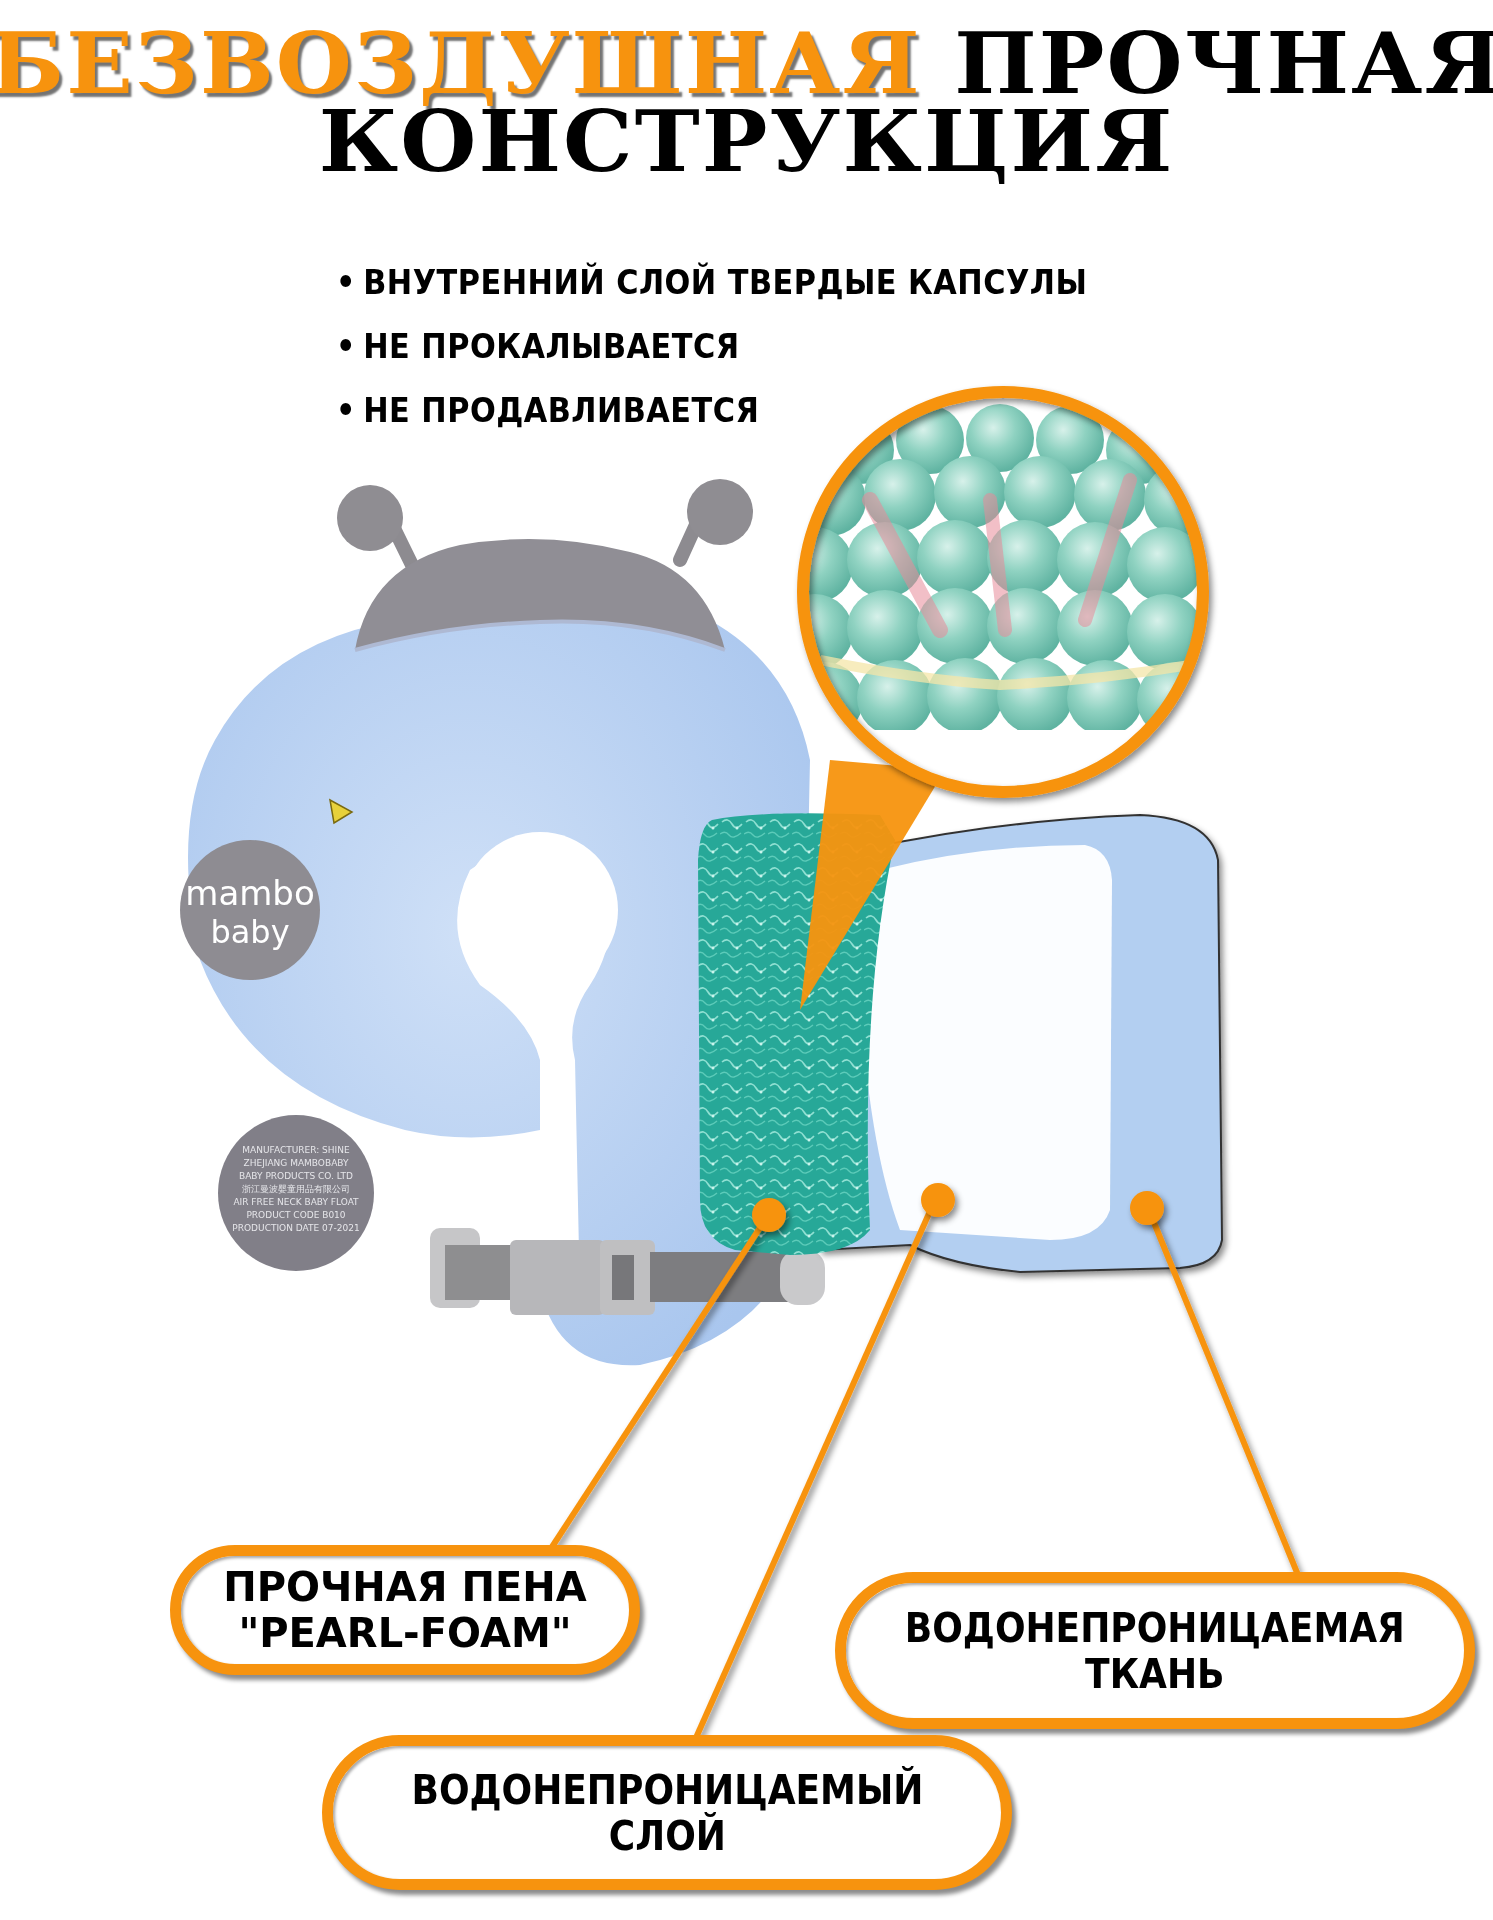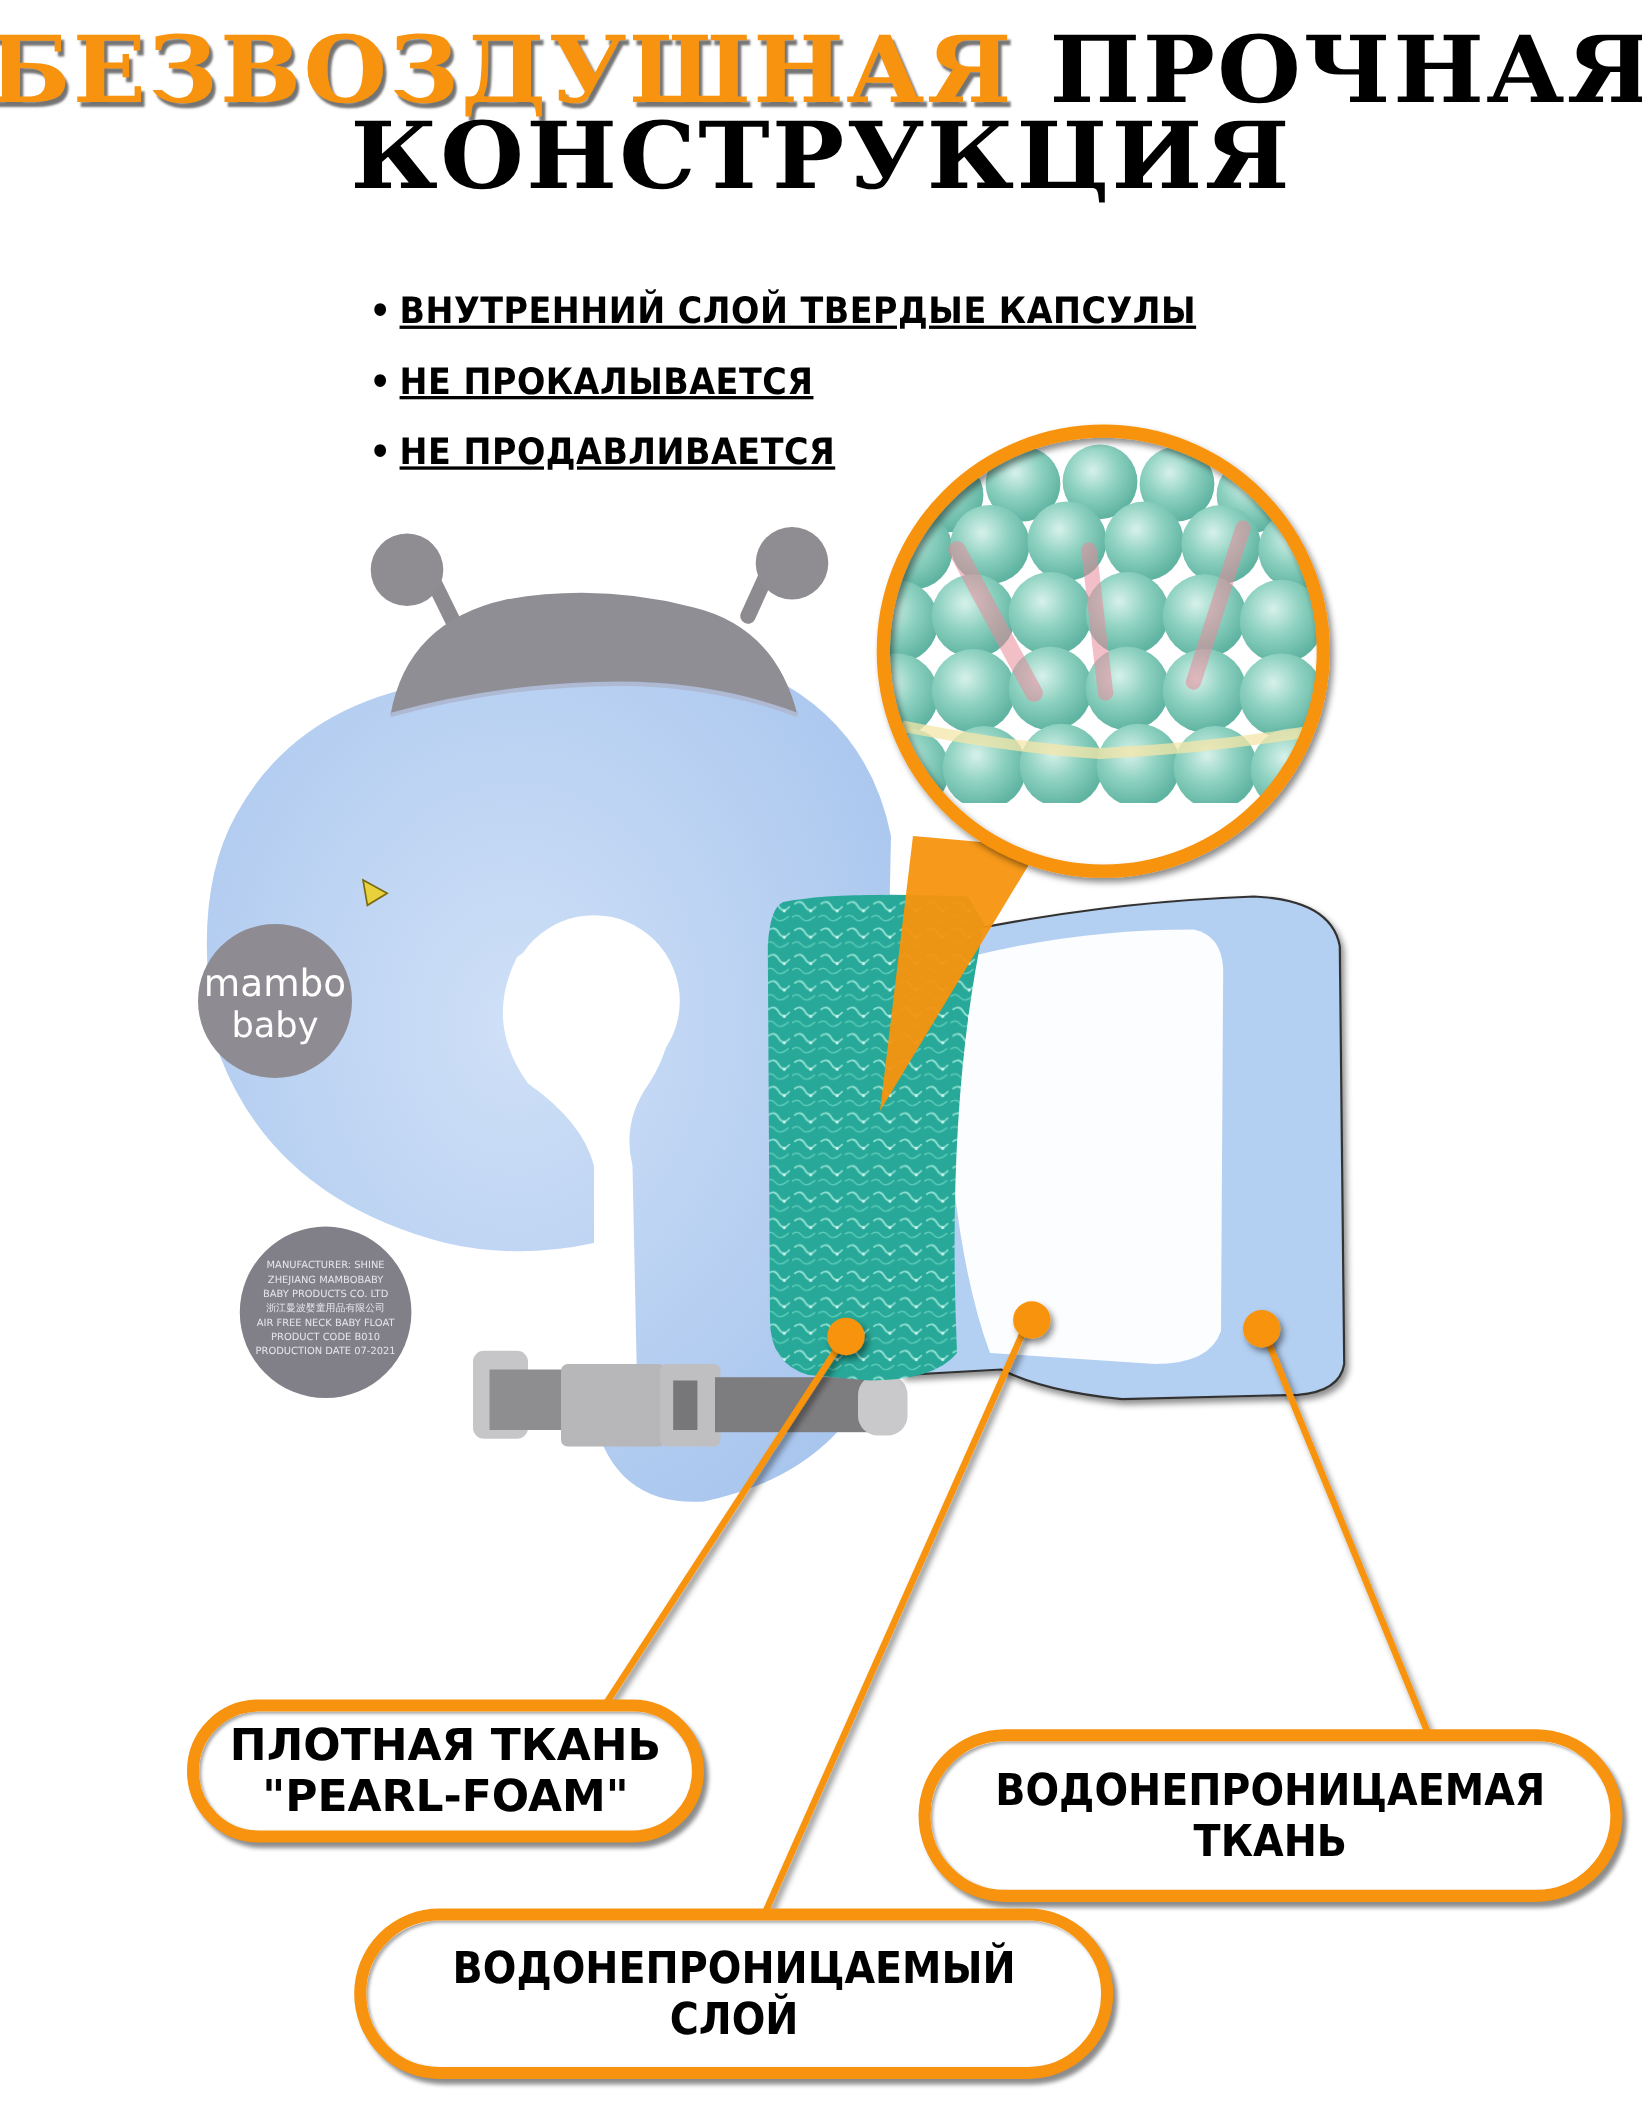--- a/index.html
+++ b/index.html
@@ -7,21 +7,21 @@
          font-family: "DejaVu Sans", sans-serif; }
 
   .title { position: absolute; left: 0; width: 1493px; text-align: center;
            font-family: "DejaVu Serif", serif; font-weight: 900; letter-spacing: 2px;
            font-size: 84px; line-height: 100px; transform: scaleX(1.04); transform-origin: center; }
   .title.l1 { top: 14px; }
   .title.l2 { top: 92px; }
   .title .accent { color: #f7930e; text-shadow: 3px 4px 2px rgba(0,0,0,0.55); }
   .title .dark { color: #000; }
 
-  .bullets { position: absolute; left: 336px; top: 255px; text-decoration: underline; }
+  .bullets { position: absolute; left: 336px; top: 255px; }
   .bullet { font-family: "DejaVu Sans", sans-serif; font-weight: bold; font-size: 33px;
             color: #000; height: 64px; line-height: 56px; letter-spacing: 0.5px;
             transform: scaleX(0.92); transform-origin: left; white-space: nowrap; }
   .bullet .dot { display: inline-block; margin-right: 8px; }
 
   svg.art { position: absolute; left: 0; top: 0; }
 
   .callout { position: absolute; border: 11px solid #f7930e; border-radius: 80px;
              background: #fff; box-shadow: 4px 5px 4px rgba(0,0,0,0.45),
              inset 2px 2px 3px rgba(0,0,0,0.35);
@@ -180,21 +180,21 @@
   </g>
   <g fill="#f7930e" filter="url(#sh)">
     <circle cx="769" cy="1215" r="17"></circle>
     <circle cx="938" cy="1200" r="17"></circle>
     <circle cx="1147" cy="1208" r="17"></circle>
   </g>
 </svg>
 
 <div class="callout c-foam">
   <div>
-    <span>ПЛОТНАЯ ТКАНЬ</span>
+    <span>ПРОЧНАЯ ПЕНА</span>
     <span>"PEARL-FOAM"</span>
   </div>
 </div>
 
 <div class="callout c-fabric narrow">
   <div>
     <span>ВОДОНЕПРОНИЦАЕМАЯ</span>
     <span>ТКАНЬ</span>
   </div>
 </div>

